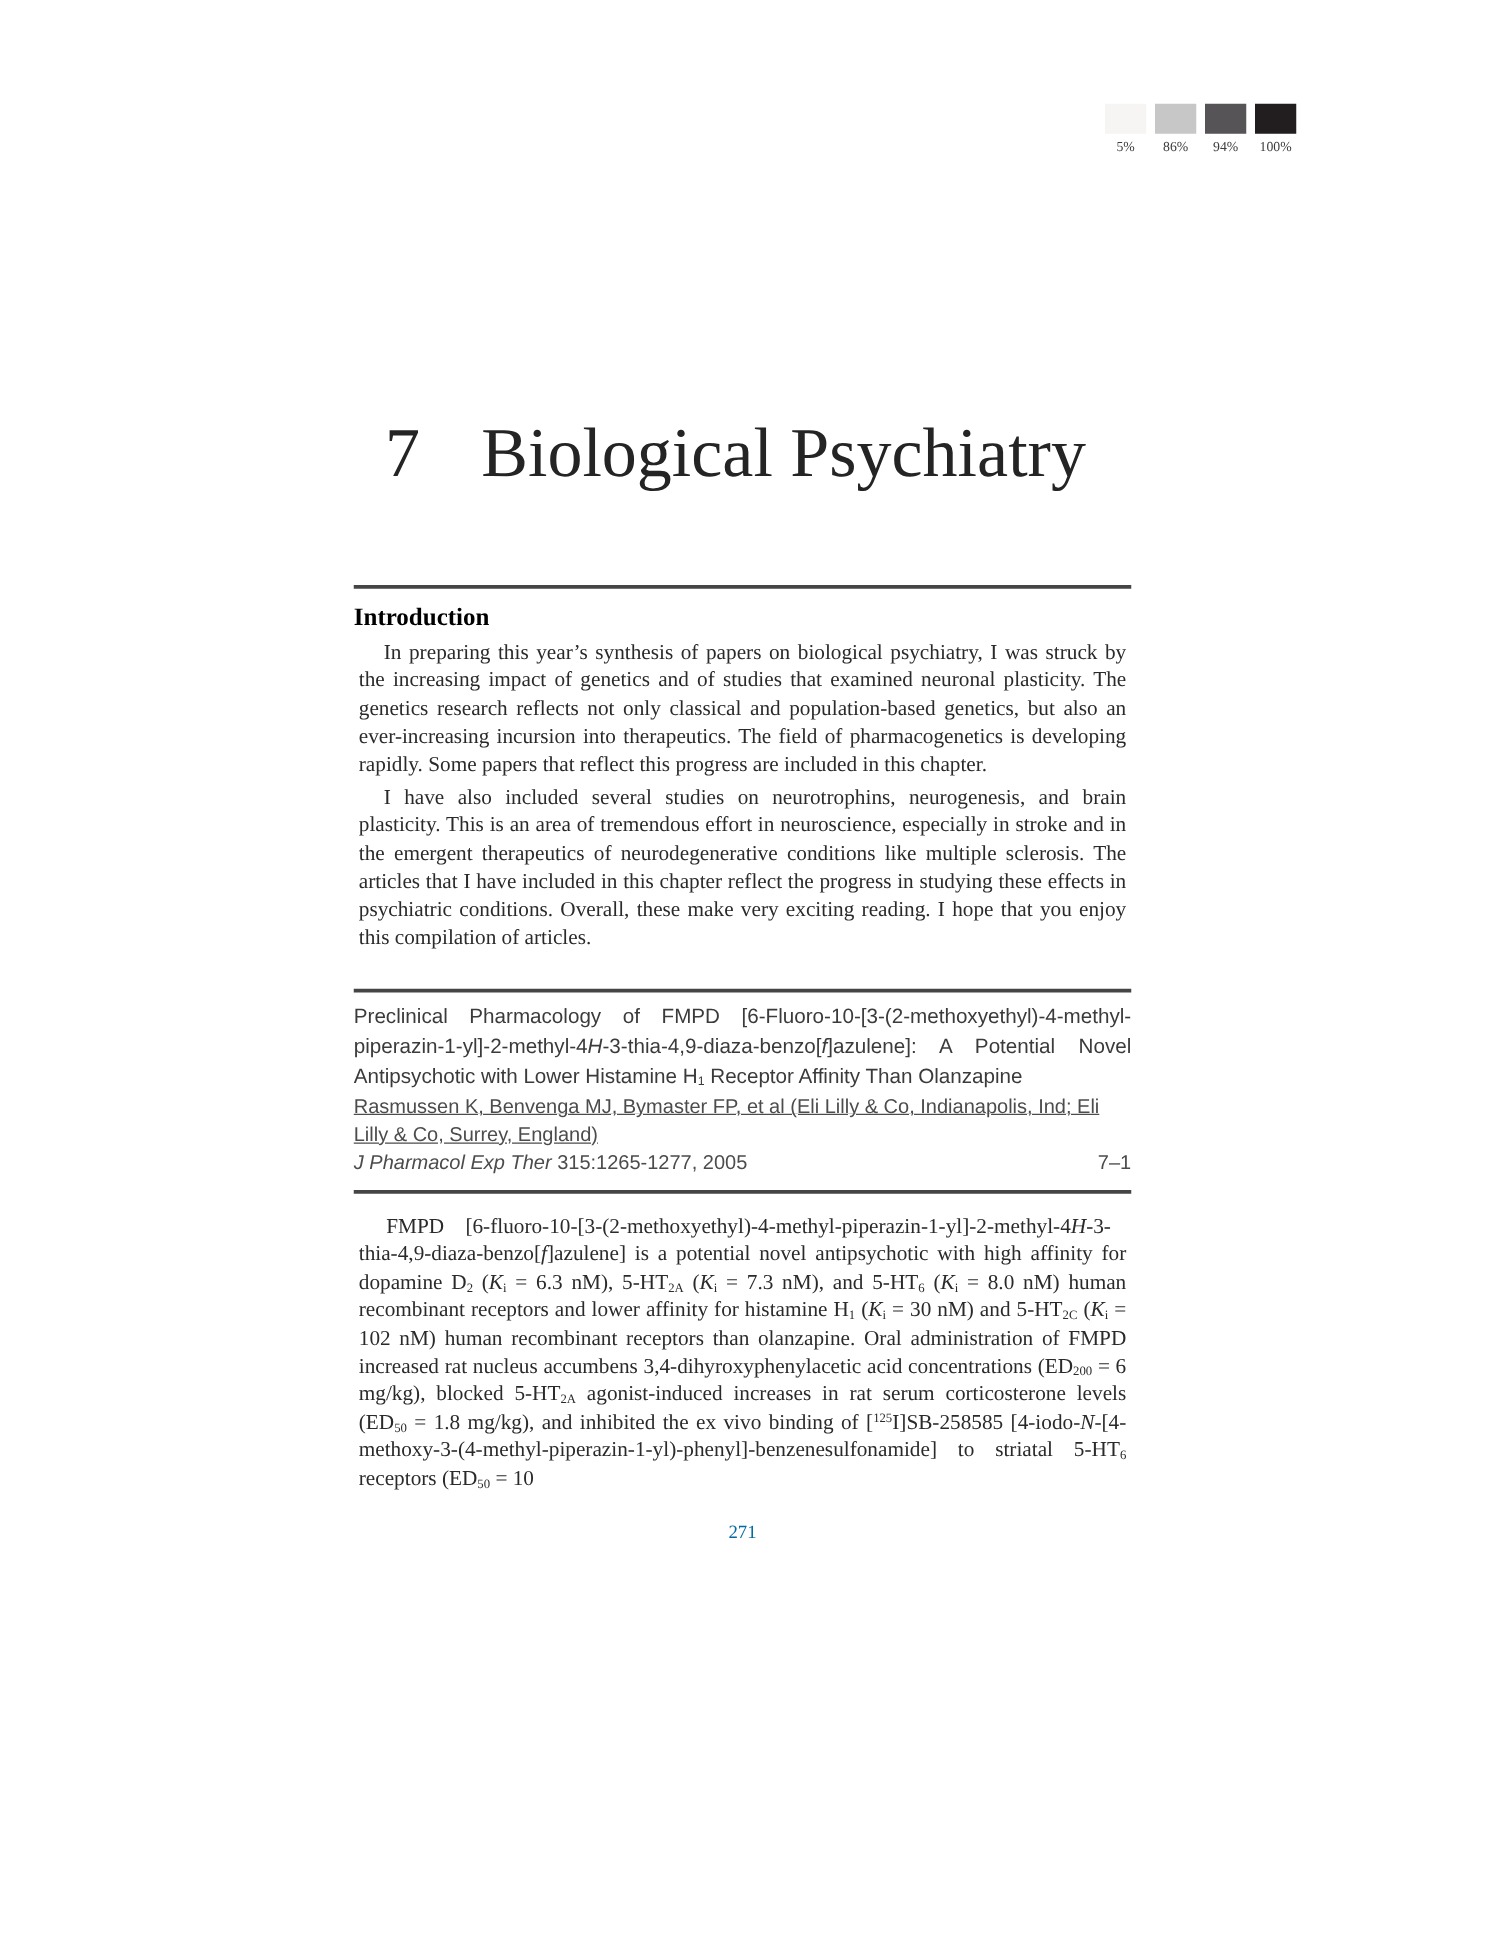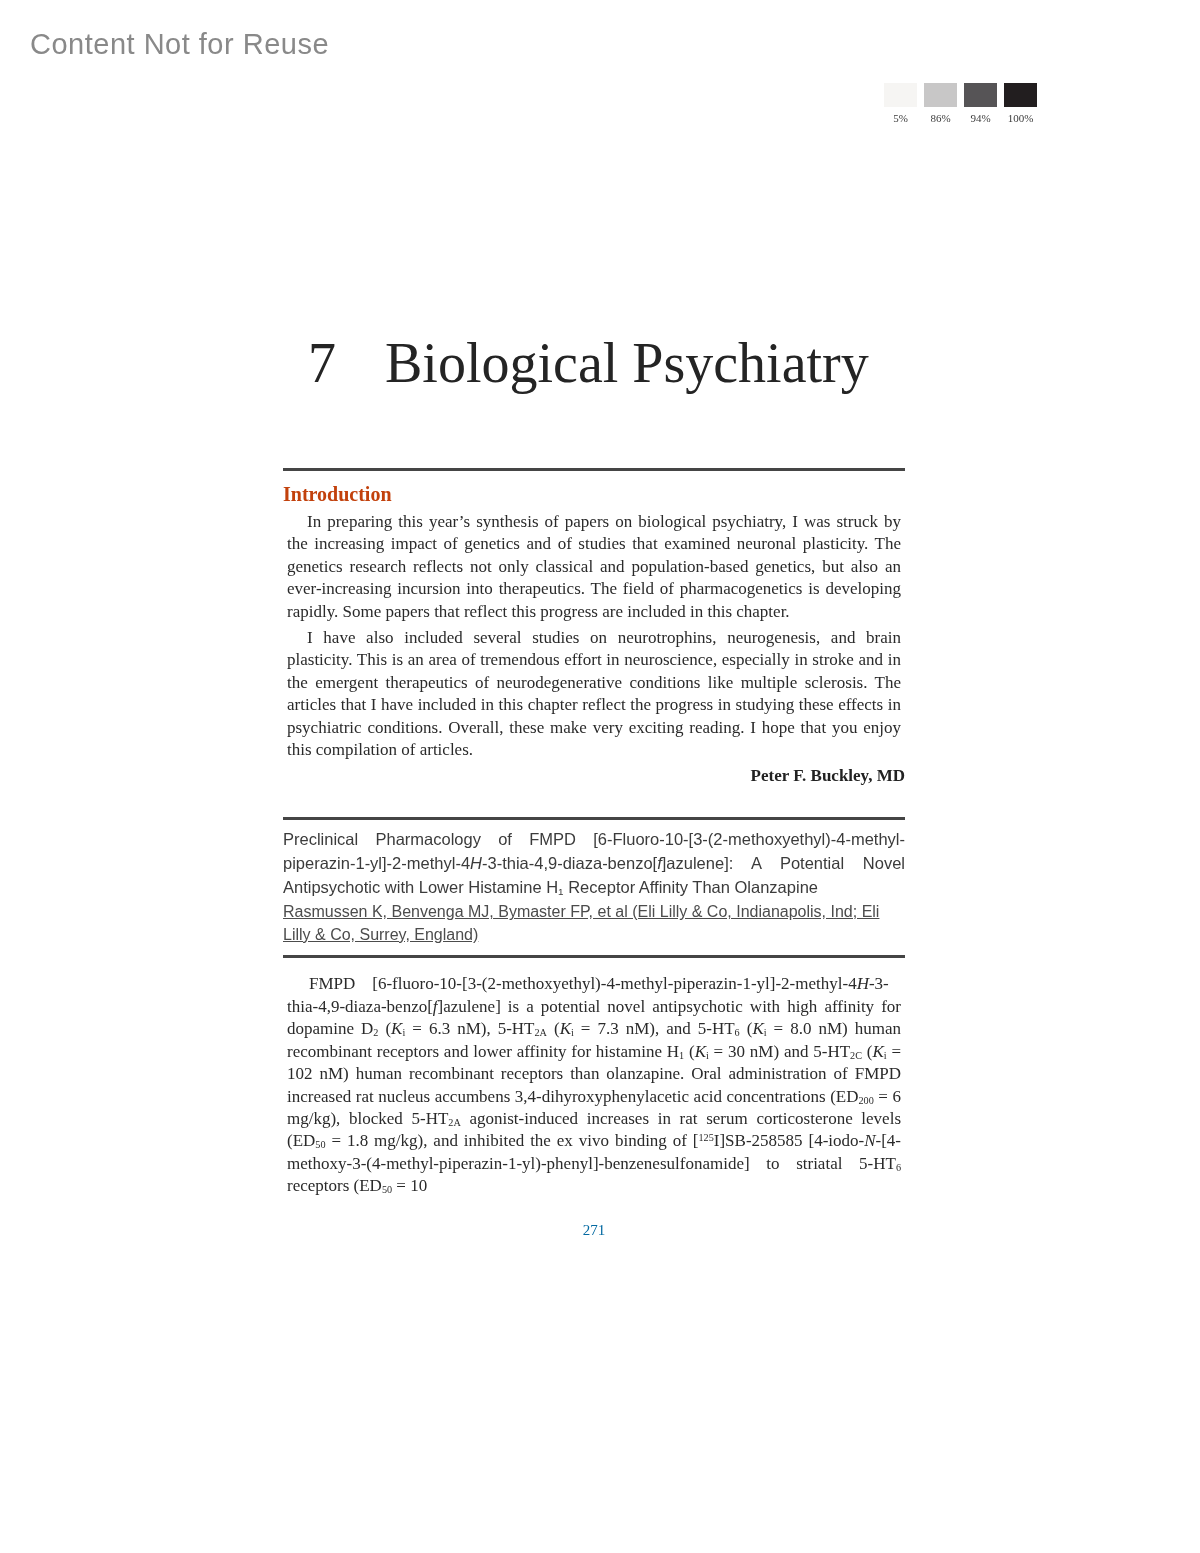--- a/index.html
+++ b/index.html
@@ -69,21 +69,21 @@
     background: #454545;
     margin: 0;
   }
   .rule-1 { margin-top: 75px; }
 
   .intro-heading {
     margin: 11px 0 0 0;
     font-size: 20px;
     line-height: 24px;
     font-weight: bold;
-    color: #c2410c;
+    color: #000000;
   }
 
   .body-para {
     margin: 4px;
     font-size: 17px;
     line-height: 22.4px;
     text-align: justify;
     text-indent: 20px;
     color: #2a2a2a;
   }
@@ -144,21 +144,20 @@
   .it { font-style: italic; }
   sub, sup { font-size: 60%; line-height: 0; }
   sub { vertical-align: -0.22em; }
   sup { vertical-align: 0.5em; }
 </style>
 </head>
 <body>
 
 <div class="page">
 
-  <div class="watermark">Content Not for Reuse</div>
 
   <div class="calibration">
     <div class="cal-cell">
       <div class="cal-swatch" style="background-color: rgb(246, 245, 243);"></div>
       <div class="cal-label">5%</div>
     </div>
     <div class="cal-cell">
       <div class="cal-swatch" style="background-color: rgb(200, 199, 199);"></div>
       <div class="cal-label">86%</div>
     </div>
@@ -179,27 +178,30 @@
       <span class="chapter-title">Biological Psychiatry</span>
     </div>
 
     <hr class="rule rule-1">
 
     <h2 class="intro-heading">Introduction</h2>
 
     <p class="body-para para-first">In preparing this year’s synthesis of papers on biological psychiatry, I was struck by the increasing impact of genetics and of studies that examined neuronal plasticity. The genetics research reflects not only classical and population-based genetics, but also an ever-increasing incursion into therapeutics. The field of pharmacogenetics is developing rapidly. Some papers that reflect this progress are included in this chapter.</p>
     <p class="body-para">I have also included several studies on neurotrophins, neurogenesis, and brain plasticity. This is an area of tremendous effort in neuroscience, especially in stroke and in the emergent therapeutics of neurodegenerative conditions like multiple sclerosis. The articles that I have included in this chapter reflect the progress in studying these effects in psychiatric conditions. Overall, these make very exciting reading. I hope that you enjoy this compilation of articles.</p>
 
-    <p class="signature">Peter F. Buckley, MD</p>
 
     <hr class="rule rule-2">
 
     <div class="citation">
       <p class="cit-title"><span>Preclinical Pharmacology of FMPD [6-Fluoro-10-[3-(2-methoxyethyl)-4-methyl-piperazin-1-yl]-2-methyl-4</span><span class="it">H</span><span>-3-thia-4,9-diaza-benzo[</span><span class="it">f</span><span>]azulene]: A Potential Novel Antipsychotic with Lower Histamine H</span><sub>1</sub><span> Receptor Affinity Than Olanzapine</span></p>
       <p class="cit-authors">Rasmussen K, Benvenga MJ, Bymaster FP, et al (Eli Lilly &amp; Co, Indianapolis, Ind; Eli Lilly &amp; Co, Surrey, England)</p>
+      <div class="cit-journal-row">
+        <span class="cit-journal"><span class="it">J Pharmacol Exp Ther</span><span> 315:1265-1277, 2005</span></span>
+        <span class="cit-ref">7–1</span>
+      </div>
     </div>
 
     <hr class="rule rule-3">
 
     <p class="body-para abstract"><span>FMPD  [6-fluoro-10-[3-(2-methoxyethyl)-4-methyl-piperazin-1-yl]-2-methyl-4</span><span class="it">H</span><span>-3-thia-4,9-diaza-benzo[</span><span class="it">f</span><span>]azulene] is a potential novel antipsychotic with high affinity for dopamine D</span><sub>2</sub><span> (</span><span class="it">K</span><sub>i</sub><span> = 6.3 nM), 5-HT</span><sub>2A</sub><span> (</span><span class="it">K</span><sub>i</sub><span> = 7.3 nM), and 5-HT</span><sub>6</sub><span> (</span><span class="it">K</span><sub>i</sub><span> = 8.0 nM) human recombinant receptors and lower affinity for histamine H</span><sub>1</sub><span> (</span><span class="it">K</span><sub>i</sub><span> = 30 nM) and 5-HT</span><sub>2C</sub><span> (</span><span class="it">K</span><sub>i</sub><span> = 102 nM) human recombinant receptors than olanzapine. Oral administration of FMPD increased rat nucleus accumbens 3,4-dihyroxyphenylacetic acid concentrations (ED</span><sub>200</sub><span> = 6 mg/kg), blocked 5-HT</span><sub>2A</sub><span> agonist-induced increases in rat serum corticosterone levels (ED</span><sub>50</sub><span> = 1.8 mg/kg), and inhibited the ex vivo binding of [</span><sup>125</sup><span>I]SB-258585 [4-iodo-</span><span class="it">N</span><span>-[4-methoxy-3-(4-methyl-piperazin-1-yl)-phenyl]-benzenesulfonamide] to striatal 5-HT</span><sub>6</sub><span> receptors (ED</span><sub>50</sub><span> = 10</span></p>
 
     <div class="page-number">271</div>
 
   </div>
 </div>

